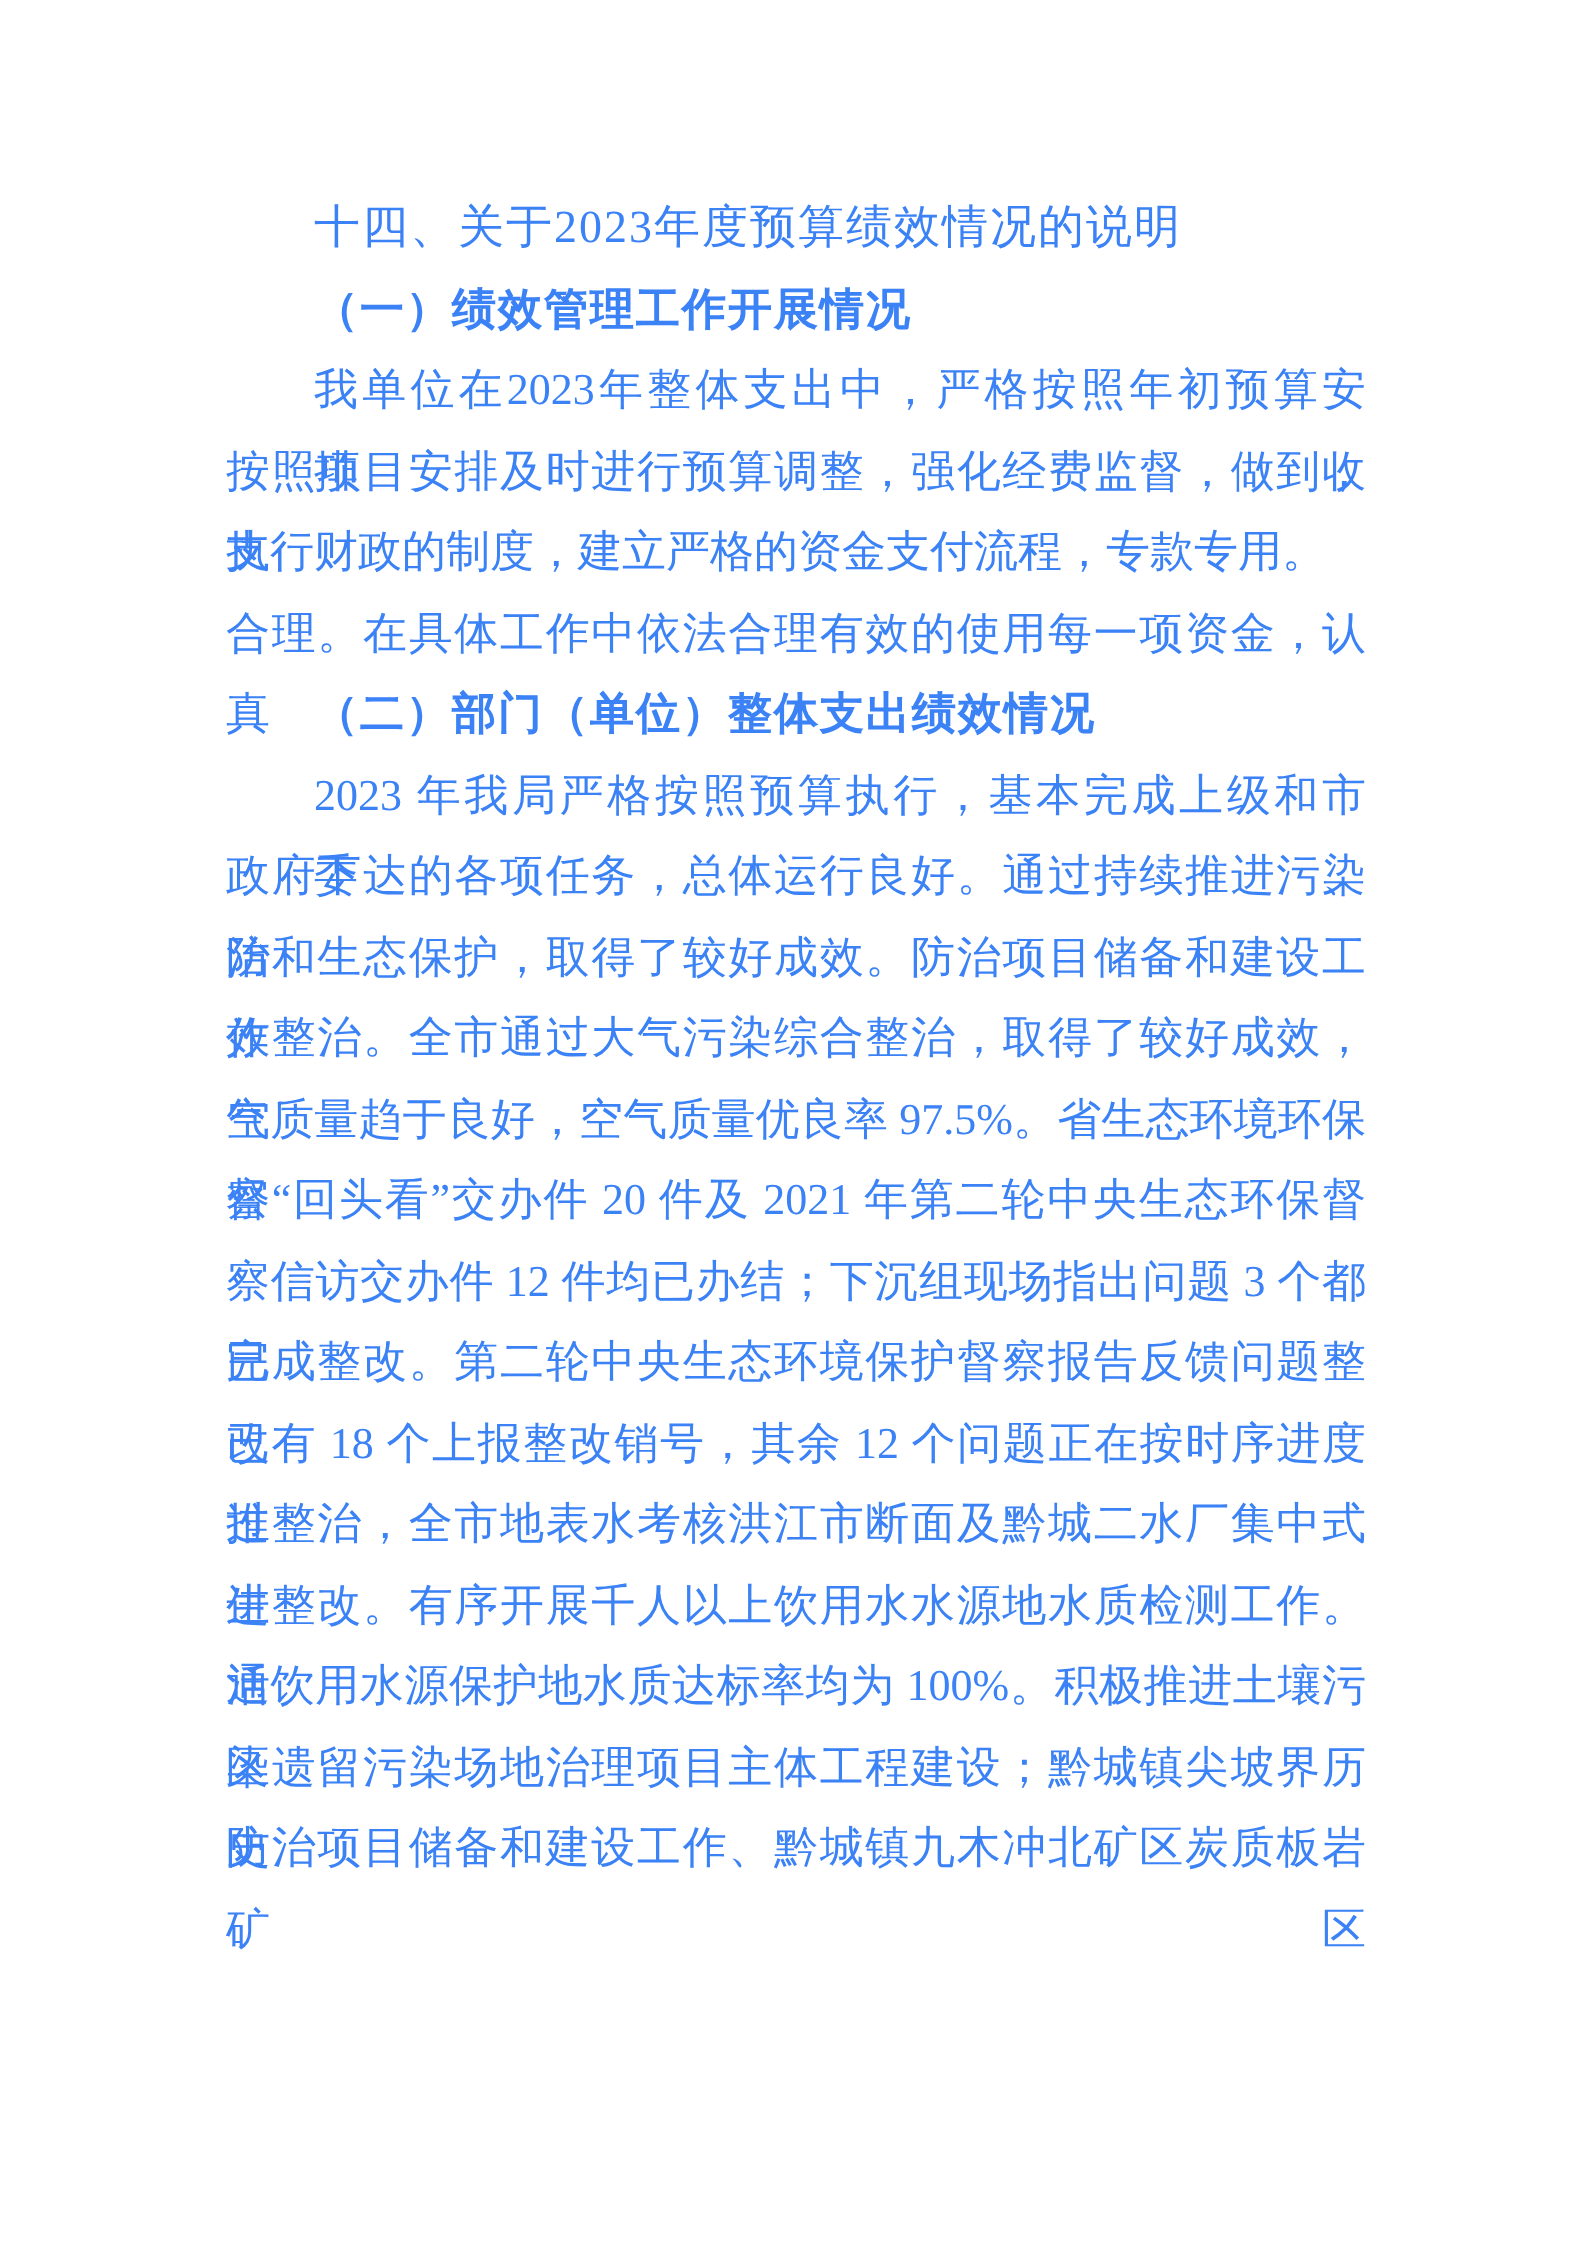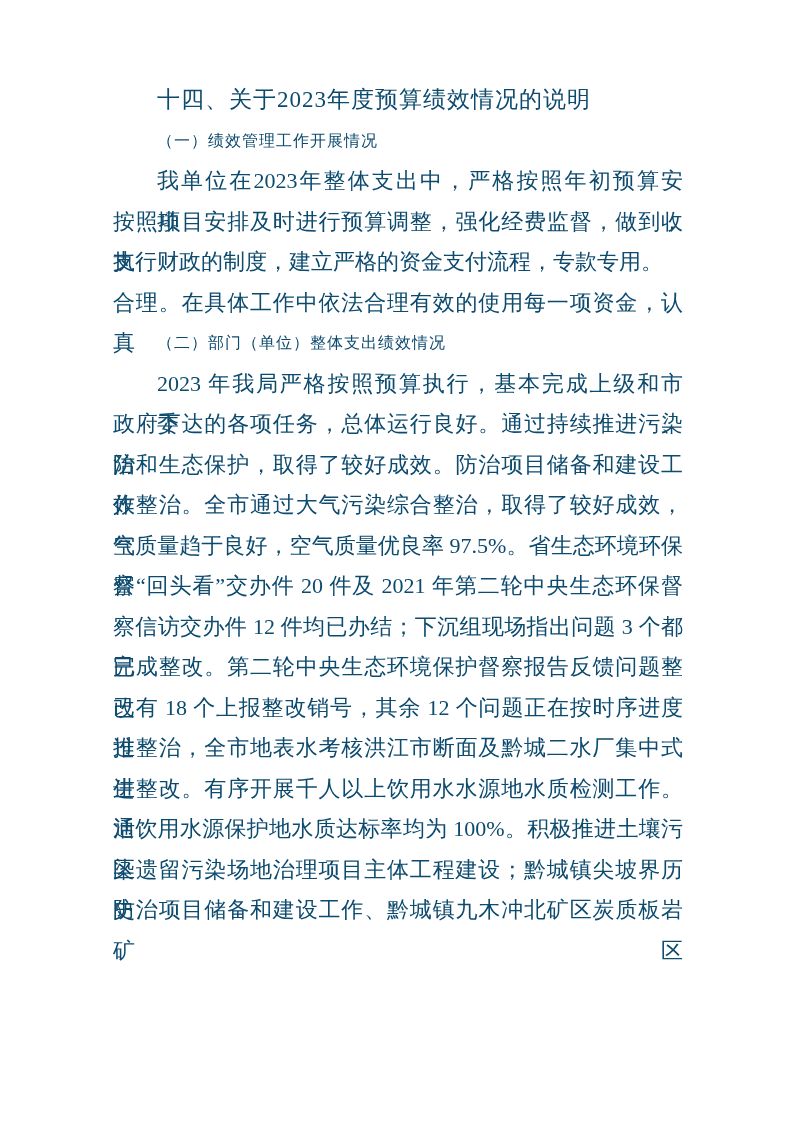--- a/index.html
+++ b/index.html
@@ -7,23 +7,23 @@
     position: relative;
     width: 793px;
     height: 1122px;
     background: #ffffff;
     overflow: hidden;
     font-family: "Liberation Serif", "DejaVu Serif", serif;
   }
   .content {
     position: absolute;
     left: 113px;
-    top: 80px;
+    top: 94px;
     width: 570px;
-    color: #0c4a6e;
+    color: #3b82f6;
   }
   .line {
     height: 40.5px;
     line-height: 40.5px;
     font-size: 22px;
     white-space: nowrap;
     overflow: visible;
   }
   .just {
     white-space: normal;
@@ -31,22 +31,22 @@
     text-align-last: justify;
     text-justify: inter-character;
   }
   .indent { padding-left: 44px; }
   .h1 {
     font-size: 23px;
     letter-spacing: 1px;
     font-weight: 400;
   }
   .h2 {
-    font-size: 16px;
-    font-weight: 400;
+    font-size: 22px;
+    font-weight: 700;
     letter-spacing: 1px;
   }
 </style>
 </head>
 <body>
 
 <div class="page">
   <div class="content">
 
     <div class="line h1 indent">十四、关于2023年度预算绩效情况的说明</div>

